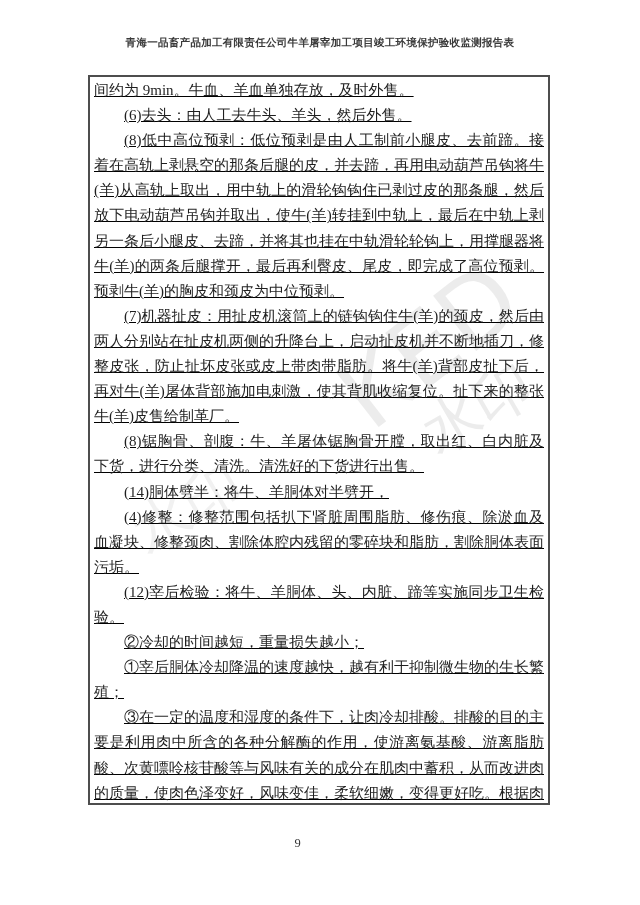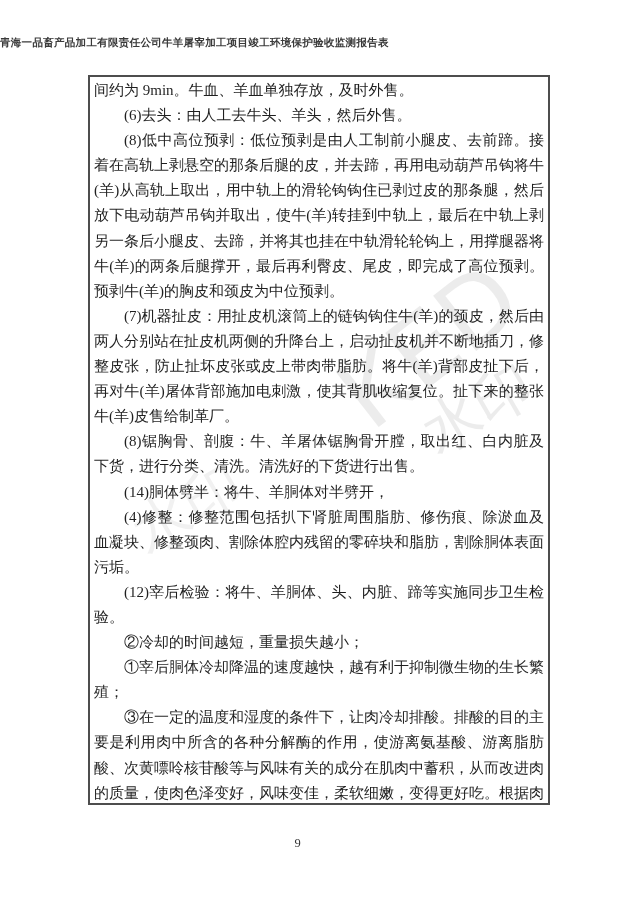--- a/index.html
+++ b/index.html
@@ -13,37 +13,39 @@
     width: 640px;
     height: 905px;
     background: #ffffff;
     overflow: hidden;
   }
   .doc-header {
     position: absolute;
     top: 36px;
     left: 0;
     width: 640px;
+    text-align: center;
     font-family: "Liberation Sans", "DejaVu Sans", sans-serif;
     font-size: 10.5px;
     font-weight: bold;
     color: #3a3a3a;
     letter-spacing: 0.3px;
   }
   .content-box {
     position: absolute;
     left: 88px;
     top: 75px;
     width: 462px;
     height: 730px;
     border: 2px solid #4d4d4d;
     box-sizing: border-box;
     padding: 1px 4px 0 4px;
     overflow: hidden;
     background: transparent;
+    text-decoration: underline;
   }
   .content-box p {
     margin: 0;
     font-size: 15px;
     line-height: 25.1px;
     color: #1f1f1f;
     text-align: justify;
     text-indent: 2em;
     word-break: break-all;
   }

